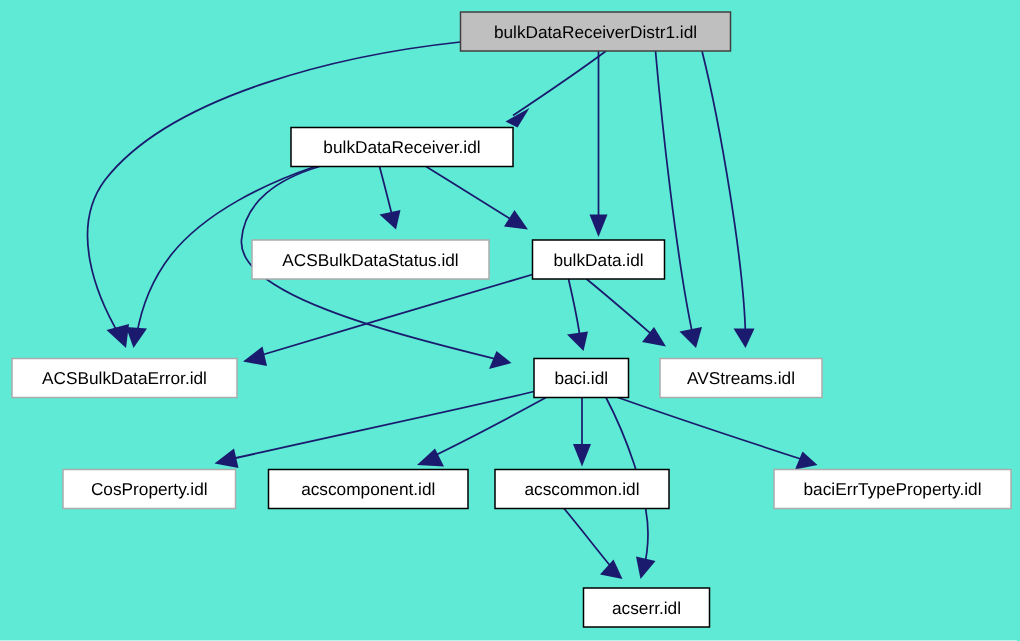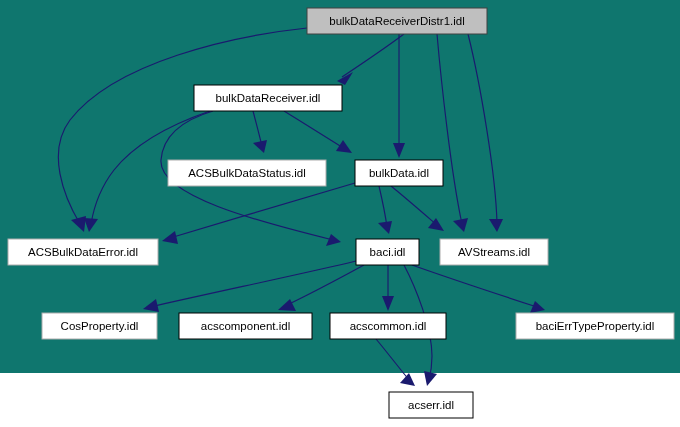--- a/index.html
+++ b/index.html
@@ -9,22 +9,22 @@
   }
   body {
     width: 680px;
     height: 427px;
     overflow: hidden;
     font-family: "Liberation Sans", sans-serif;
   }
   #graph-root {
     position: relative;
     width: 680px;
-    height: 373px;
-    background: #0f766e;
+    height: 427px;
+    background: #5eead4;
     text-decoration: underline;
   }
   svg#dep-graph {
     display: block;
     width: 680px;
     height: 427px;
   }
   .node-box {
     fill: #ffffff;
     stroke: #000000;

